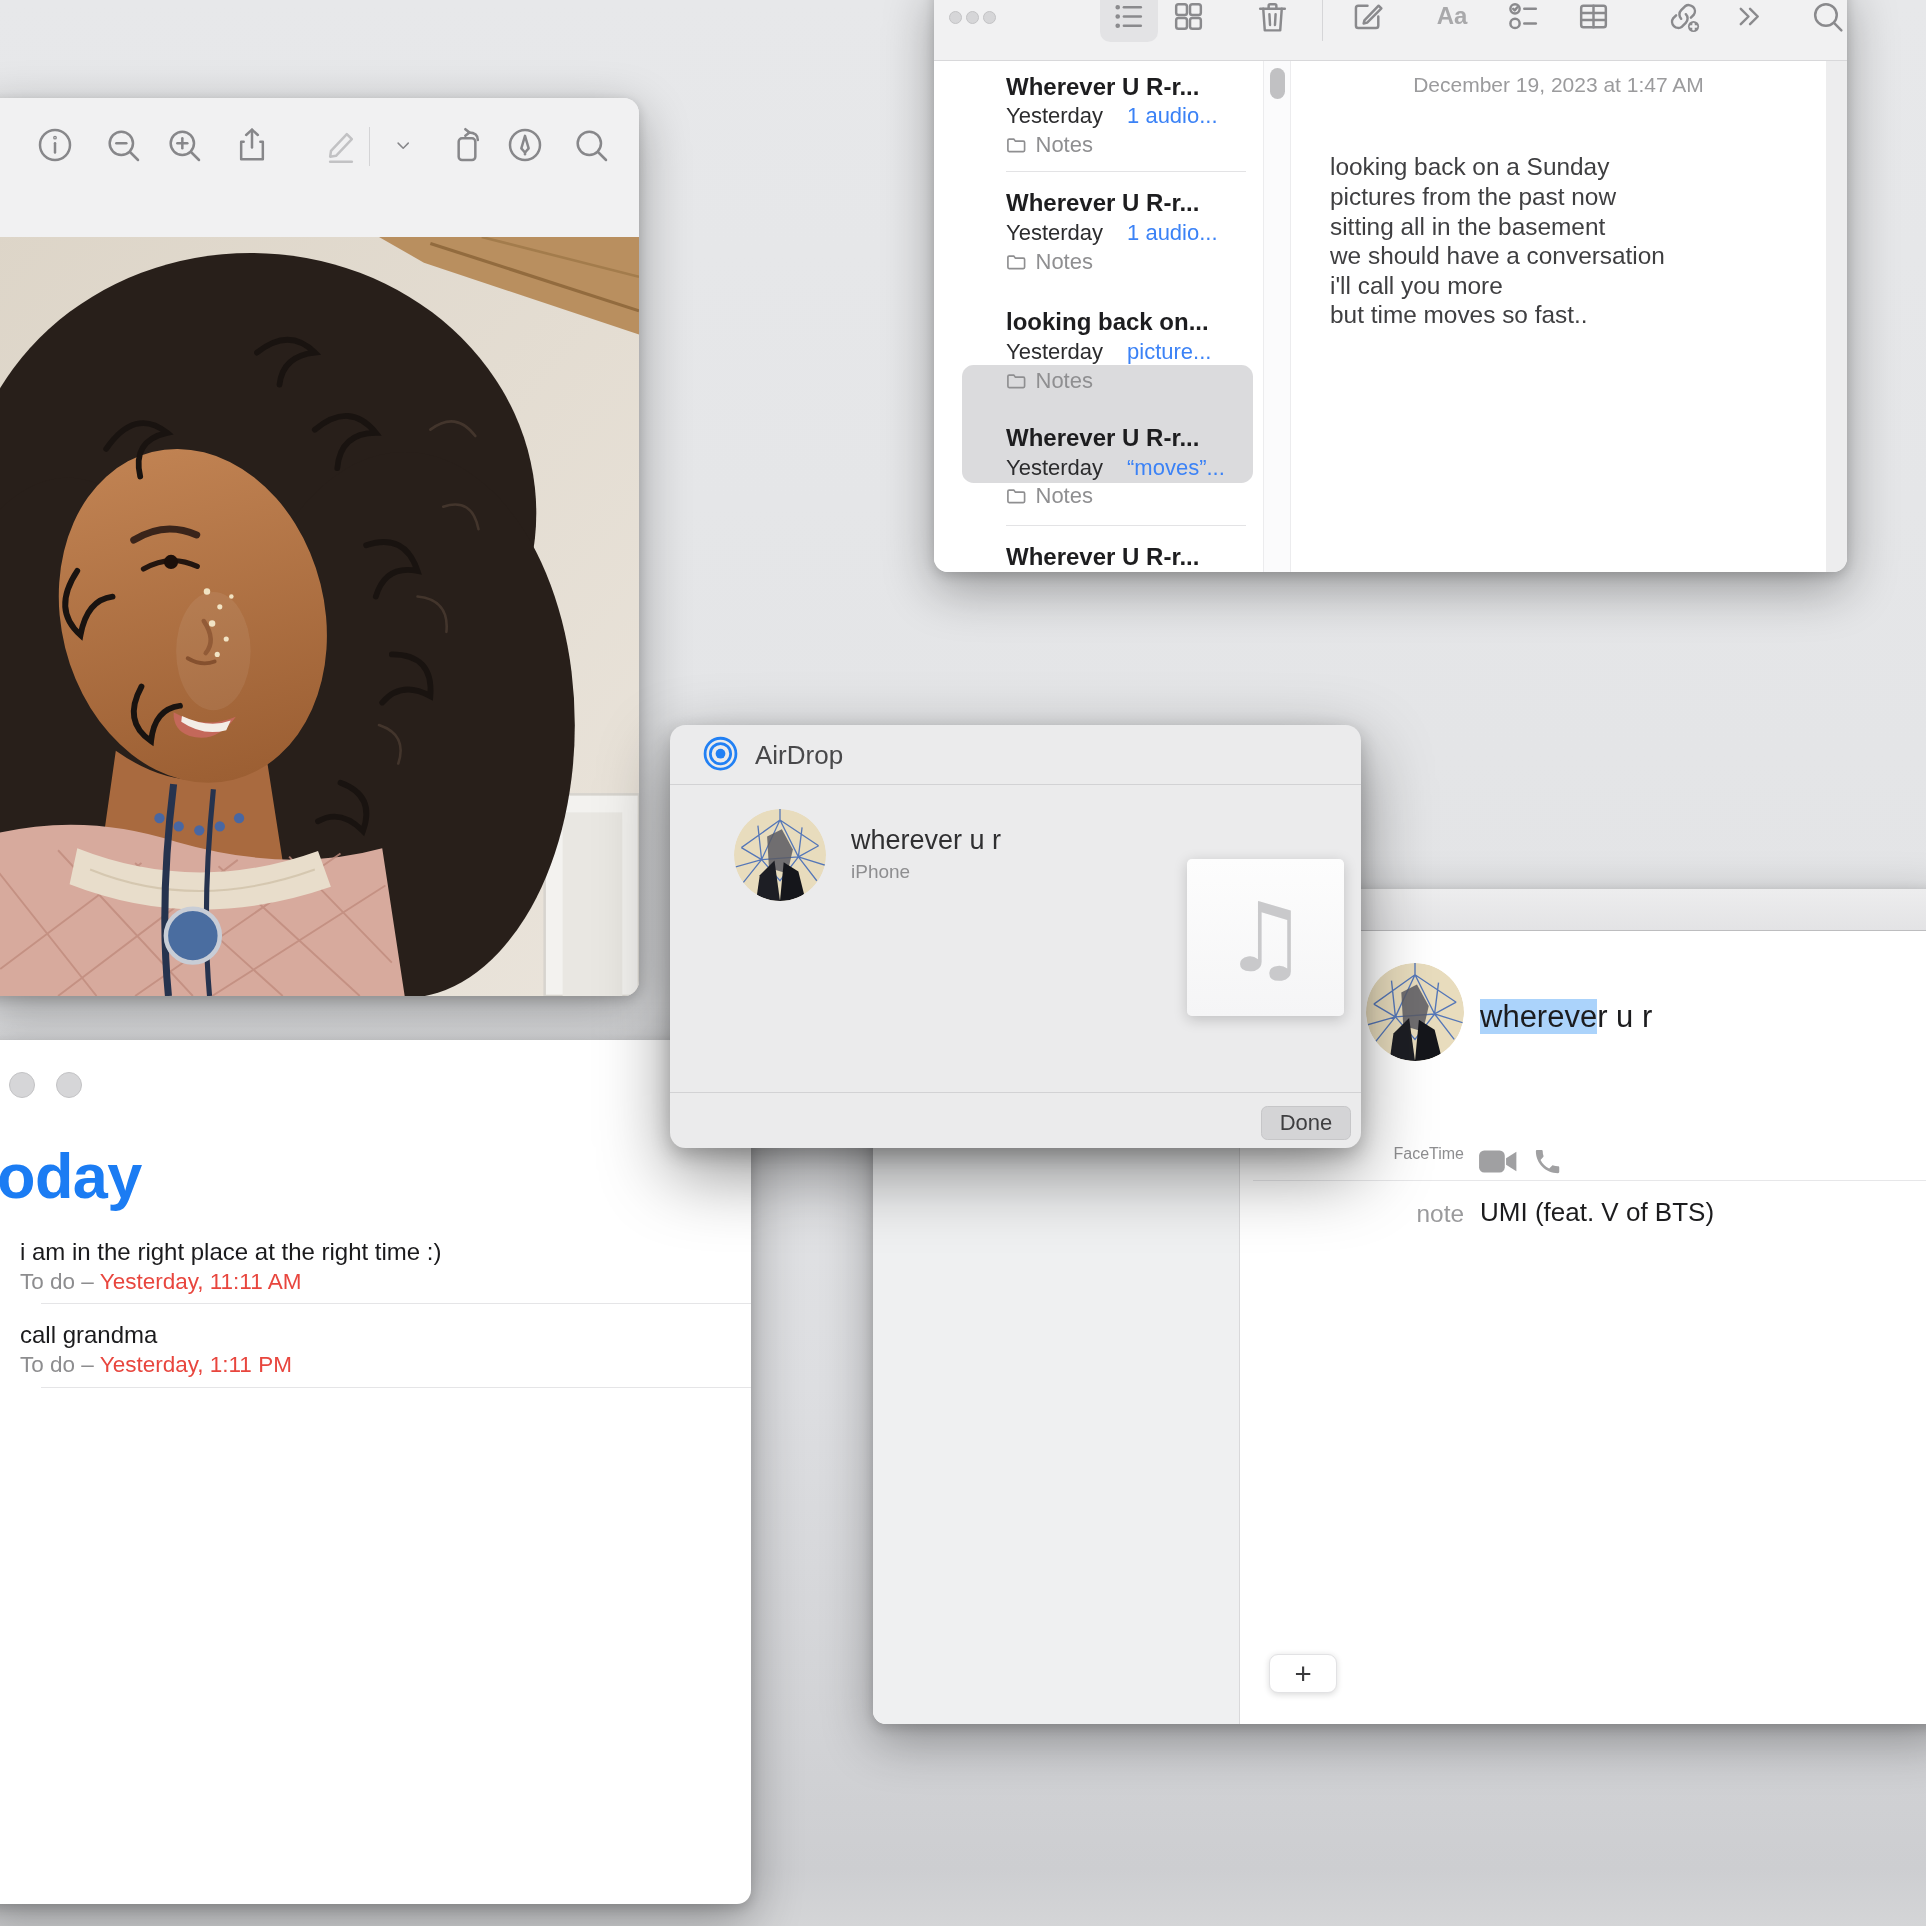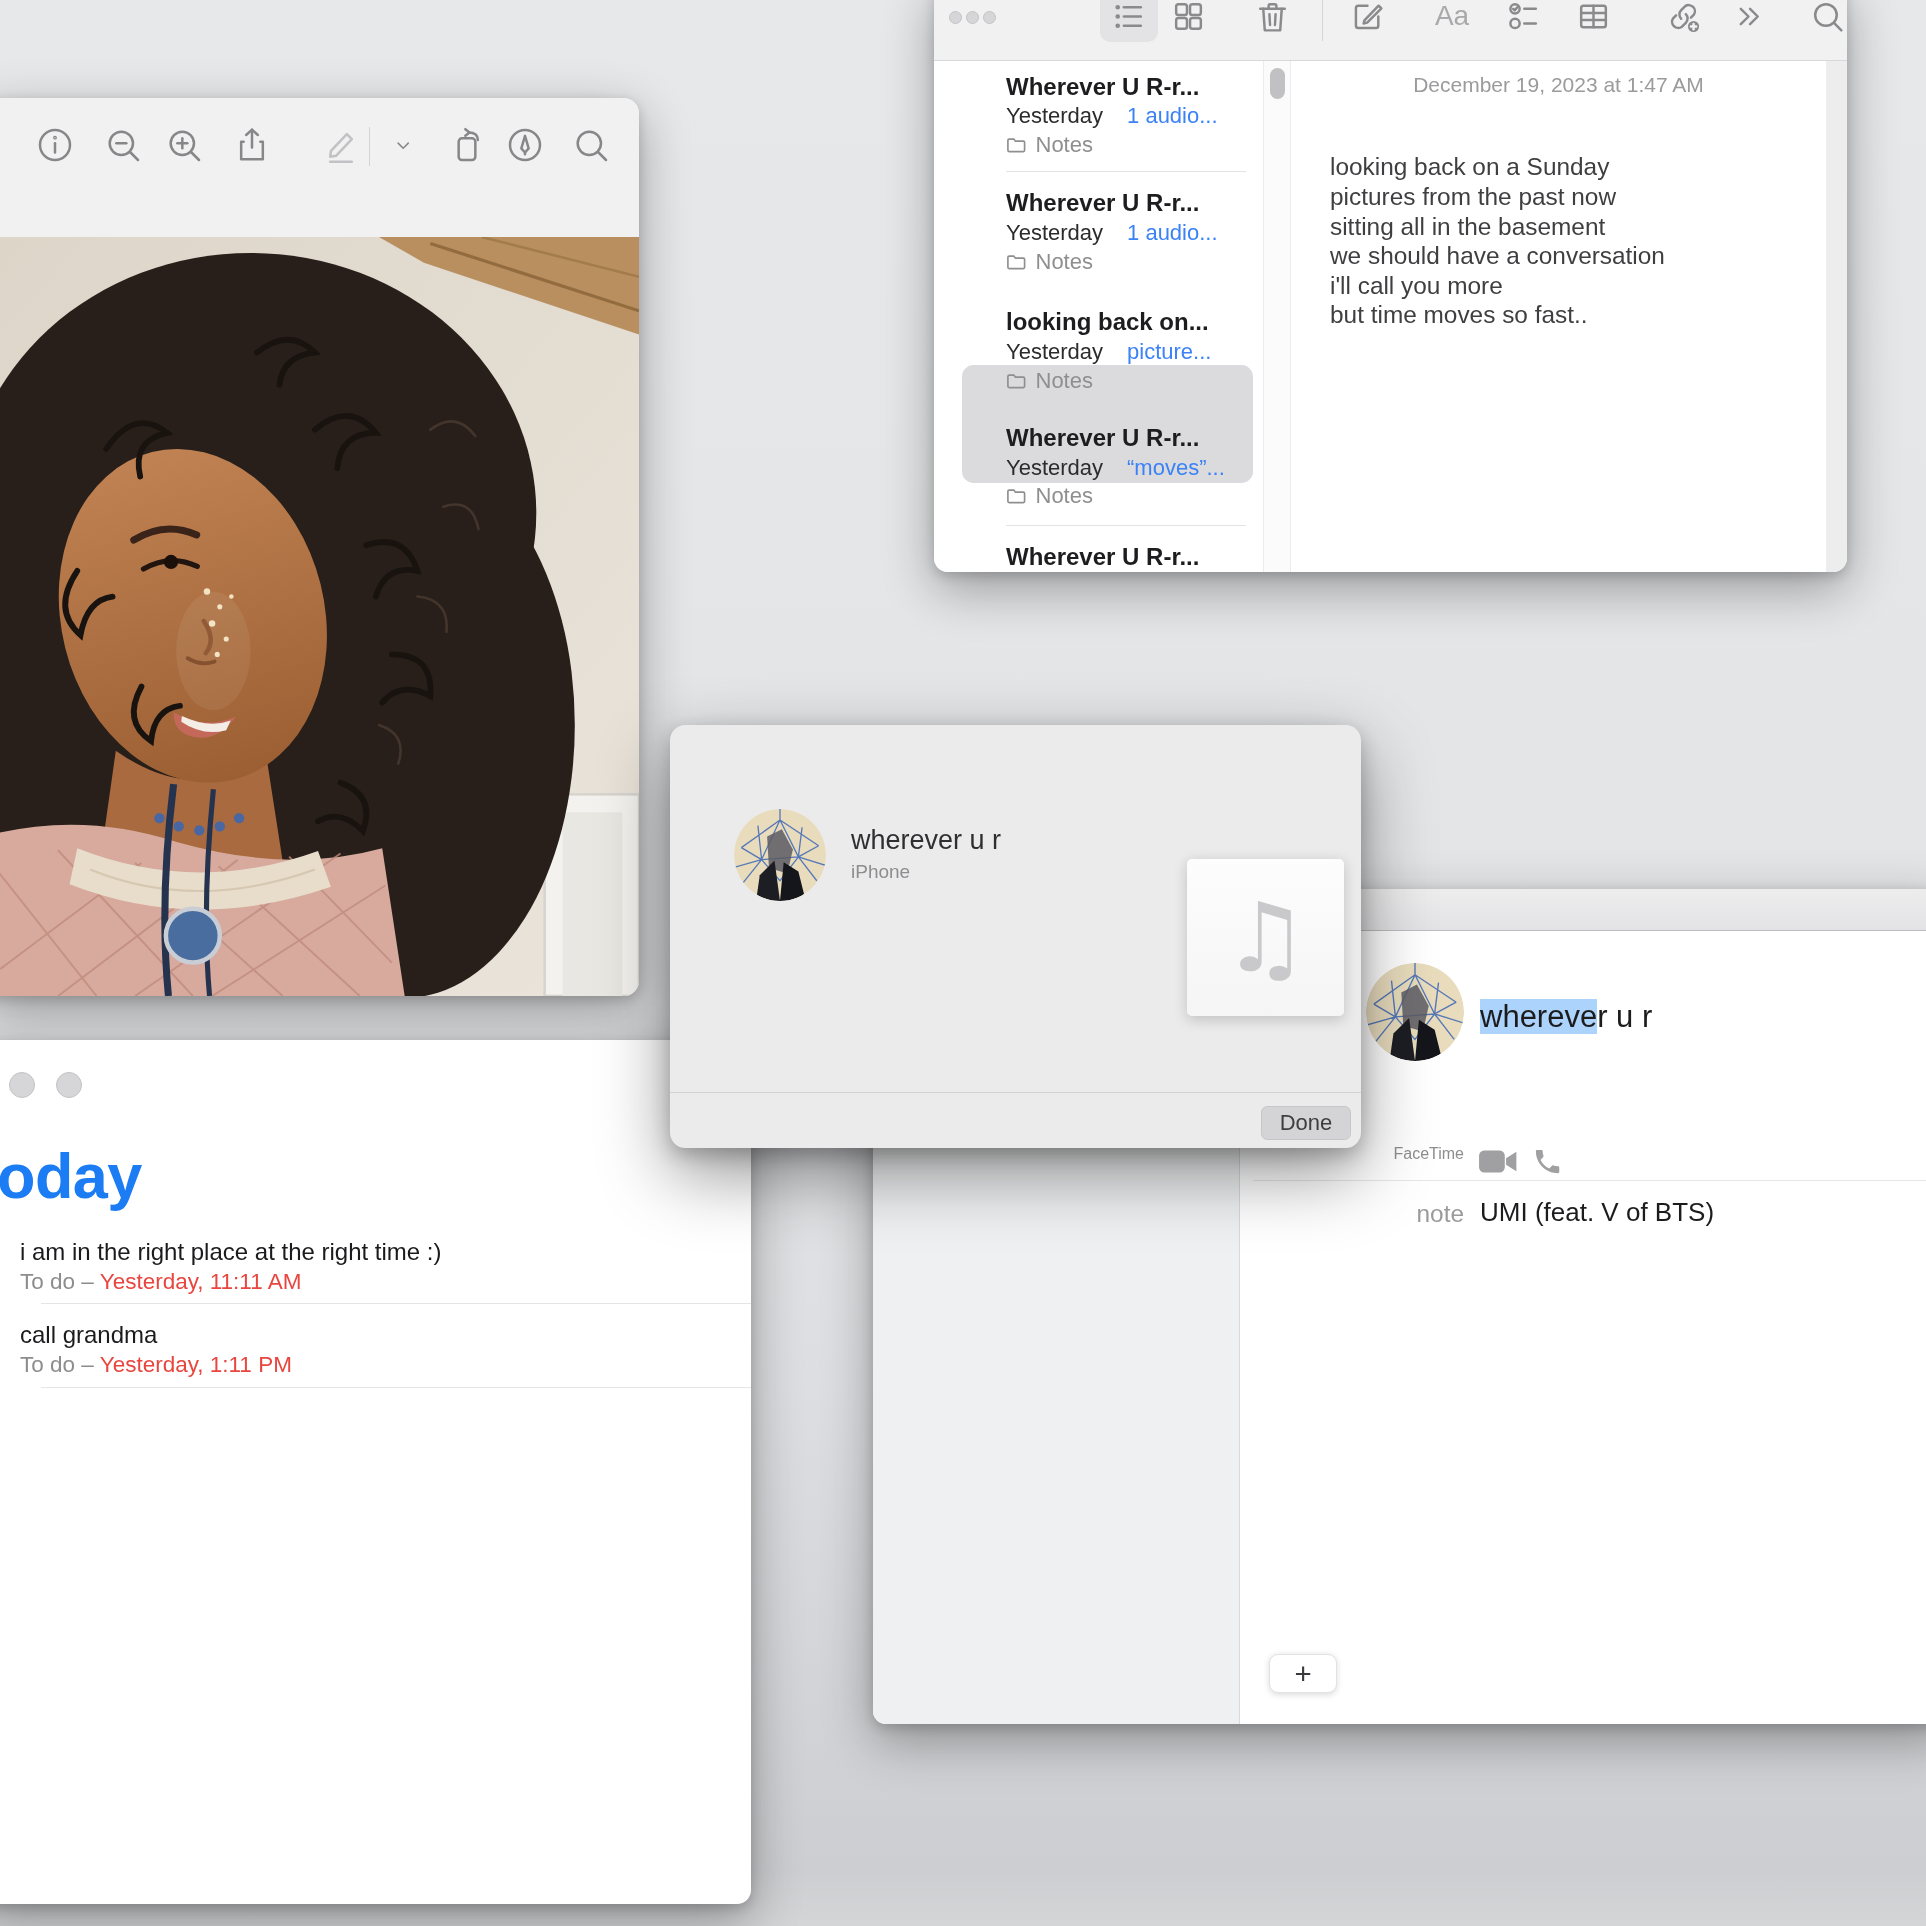--- a/index.html
+++ b/index.html
@@ -20,21 +20,21 @@
   .pv-icon svg{width:40px;height:40px;stroke:#87878a;fill:none;stroke-width:1.5;stroke-linecap:round;stroke-linejoin:round}
   .pv-icon.disabled svg{stroke:#c2c2c4}
   .pv-title{position:absolute;left:18px;top:185px;font-size:22px;color:#a3a3a5;white-space:nowrap}
   #pv-photo{position:absolute;left:0;top:139px;width:658px;height:759px}
 
   
   #notes-window{left:934px;top:-19px;width:913px;height:591px;border-radius:14px;background:#fff;overflow:hidden}
   #notes-toolbar{position:absolute;left:0;top:0;right:0;height:79px;background:#f1f1f2;border-bottom:0.6px solid #d8d8da}
   .nt-icon{position:absolute;top:35px;transform:translate(-50%,-50%);width:46px;height:46px;display:flex;align-items:center;justify-content:center}
   .nt-icon svg{width:37px;height:37px;stroke:#8a8a8d;fill:none;stroke-width:1.6;stroke-linecap:round;stroke-linejoin:round}
-  .nt-aa{font-size:28px;color:#a9a9ab;font-weight:400}
+  .nt-aa{font-size:24px;color:#a9a9ab;font-weight:700}
   #nt-seg{position:absolute;left:166px;top:7.7px;width:58px;height:53px;border-radius:10.3px;background:#e3e3e5}
   #notes-sidebar{position:absolute;left:0;top:80px;width:329px;bottom:0;background:#fff}
   .ns-row{position:absolute;left:0;width:100%;}
   .ns-title{position:absolute;left:72px;font-size:24px;font-weight:700;color:#1d1d1f;white-space:nowrap}
   .ns-meta{position:absolute;left:72px;font-size:22px;color:#2c2c2e;white-space:nowrap}
   .ns-meta .prev{color:#3b82f6;margin-left:24px}
   .ns-folder{position:absolute;left:72px;font-size:22px;color:#8f8f91;display:flex;align-items:center;gap:9px}
   .ns-folder svg{width:20.5px;height:16.7px;stroke:#8f8f91;fill:none;stroke-width:2}
   .ns-div{position:absolute;left:72px;width:240px;height:0.6px;background:#e3e3e5}
   #ns-selected{position:absolute;left:28px;top:304px;width:291px;height:118px;border-radius:11.6px;background:#dbdbdd}
@@ -436,20 +436,30 @@
         <path d="M6.6 10.8c1.5 2.9 3.8 5.2 6.7 6.7l2.2-2.2c.3-.3.7-.4 1-.2 1.1.4 2.4.6 3.6.6.6 0 1 .4 1 1V20c0 .6-.4 1-1 1C10.6 21 3 13.4 3 4c0-.6.4-1 1-1h3.3c.6 0 1 .4 1 1 0 1.3.2 2.5.6 3.6.1.4 0 .7-.2 1l-2.1 2.2z" fill="#a0a0a2"></path>
       </svg>
   </div>
   <div id="ct-row-div"></div>
   <div id="ct-note-label">note</div>
   <div id="ct-note-value">UMI (feat. V of BTS)</div>
   <div id="ct-add">+</div>
 </div>
 
 <div id="airdrop-dialog" class="abs">
+  <div id="ad-header">
+    <div class="abs" style="left:31px;top:10.3px">
+      <svg width="39" height="39" viewBox="0 0 48 48" fill="none">
+        <circle cx="24" cy="23" r="6" fill="#2180f4"></circle>
+        <circle cx="24" cy="23" r="12.5" stroke="#2180f4" stroke-width="3.4"></circle>
+        <circle cx="24" cy="23" r="19" stroke="#2180f4" stroke-width="3.4"></circle>
+      </svg>
+    </div>
+    <div id="ad-title">AirDrop</div>
+  </div>
 
   <div>
     <div class="avatar abs" style="left:64px;top:84px;width:92px;height:92px">
       <svg viewBox="0 0 100 100" width="92" height="92">
         <defs>
             <clipPath id="ac2">
               <circle cx="50" cy="50" r="50"></circle>
             </clipPath>
           </defs>
         <g clip-path="url(#ac2)">

